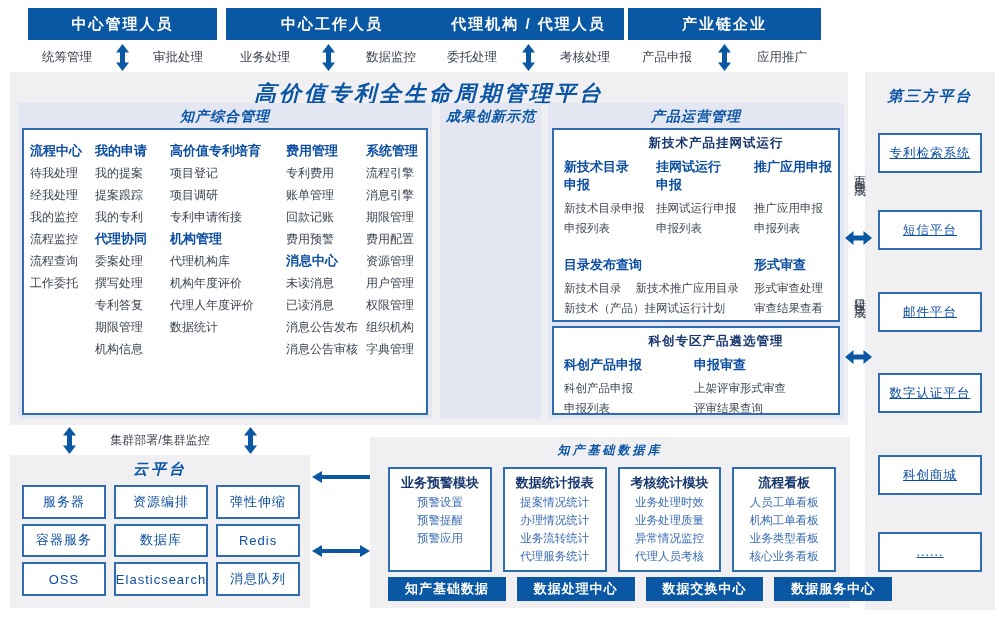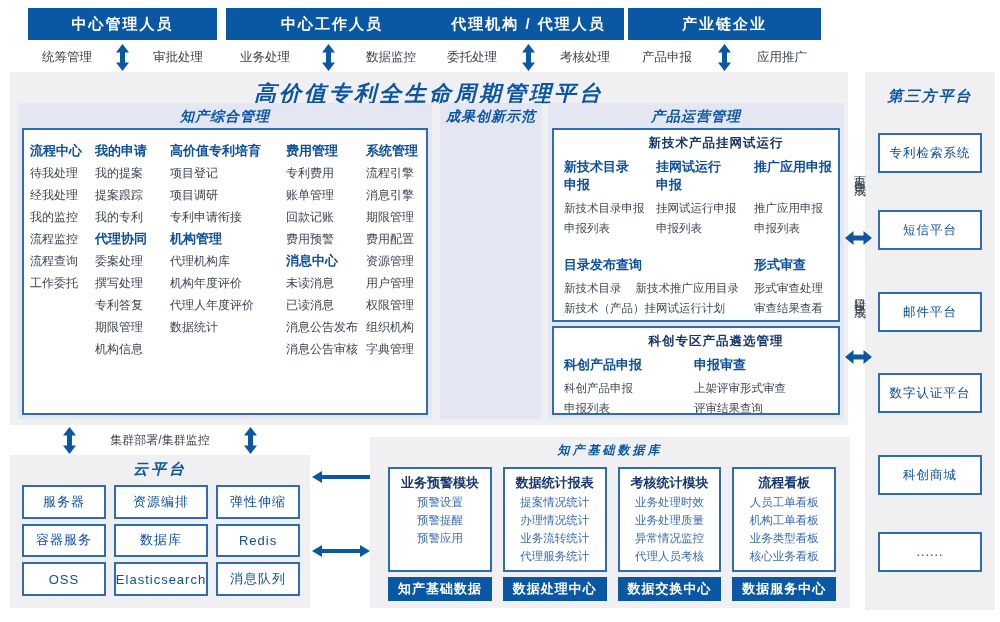--- a/index.html
+++ b/index.html
@@ -49,21 +49,21 @@
   .po-col.hdr2 .h { min-height:36px; max-width:72px; }
   .po-col.wide.hdr2 .h { max-width:none; }
   .po-col .i { font-size:11.5px; color:#3d4453; line-height:20px; white-space:nowrap; }
   .po-col .row { display:flex; gap:14px; }
   .po-col .row span { font-size:11.5px; color:#3d4453; line-height:20px; white-space:nowrap; }
 
   
   .sidebar { position:absolute; left:865px; top:72px; width:130px; height:538px; background:#f0f0f3; }
   .sidebar-title { text-align:center; padding-top:15px; font-weight:bold; font-style:italic; font-size:15px; color:#0a55a5; letter-spacing:2px; }
   .tp-list > div { position:absolute; left:13px; width:104px; height:40px; background:#fff; border:2px solid #2e6db4;
-    color:#0c4ea2; font-size:12.5px; display:flex; align-items:center; justify-content:center; letter-spacing:1px; }
+    color:#0c4ea2; font-size:12.5px; display:flex; align-items:center; justify-content:center; letter-spacing:1px;text-decoration:underline; }
   .tp-list > div:nth-child(1){top:61px} .tp-list > div:nth-child(2){top:138px}
   .tp-list > div:nth-child(3){top:220px} .tp-list > div:nth-child(4){top:301px}
   .tp-list > div:nth-child(5){top:383px} .tp-list > div:nth-child(6){top:460px}
   .vtext { position:absolute; writing-mode:vertical-rl; font-size:12px; color:#3d4453; letter-spacing:3px; }
   #vt-page { left:851px; top:166px; } #vt-api { left:851px; top:288px; }
   #ha-page { position:absolute; left:845px; top:231px; } #ha-api { position:absolute; left:845px; top:350px; }
 
   
   .cluster { position:absolute; left:10px; top:426px; width:300px; height:29px; display:flex; align-items:center; justify-content:center; gap:34px; }
   .cluster-label { font-size:12px; color:#3d4453; }
@@ -74,21 +74,21 @@
   .cloud-grid > div { background:#fff; border:2px solid #2e6db4; display:flex; align-items:center;
     justify-content:center; font-size:13px; color:#0c4ea2; letter-spacing:1px; }
 
   
   .dw { position:absolute; left:370px; top:437px; width:480px; height:171px; background:#f0f0f3; }
   .dw-title { text-align:center; padding-top:5px; font-weight:bold; font-style:italic; font-size:12px; color:#0a55a5; letter-spacing:3px; }
   .dw-modules { position:absolute; left:18px; top:30px; width:448px; height:105px; display:flex; gap:11px; }
   .dw-module { flex:1; background:#fff; border:2px solid #2e6db4; text-align:center; padding-top:4px; }
   .dw-module .mh { font-size:13px; font-weight:bold; color:#16366e; line-height:20px; white-space:nowrap; }
   .dw-module .mi { font-size:11.5px; color:#3a6cb5; line-height:18px; white-space:nowrap; }
-  .dw-bars { position:absolute; left:18px; top:140px; width:448px; height:24px; display:flex; gap:11px;border-radius:7px; }
+  .dw-bars { position:absolute; left:18px; top:140px; width:504px; height:24px; display:flex; gap:11px;border-radius:7px; }
   .dw-bars > div { flex:1; background:#0a57a4; color:#fff; font-weight:bold; font-size:13px;
     display:flex; align-items:center; justify-content:center; letter-spacing:1px; }
 
   #arrow-dw-cloud-1 { position:absolute; left:312px; top:471px; }
   #arrow-dw-cloud-2 { position:absolute; left:312px; top:545px; }
 </style>
 </head>
 <body>
 
 <div class="stage">

